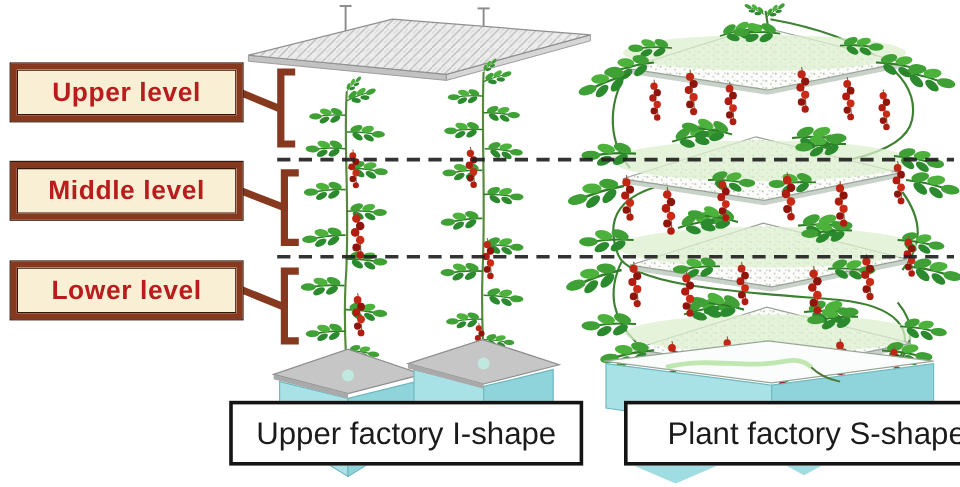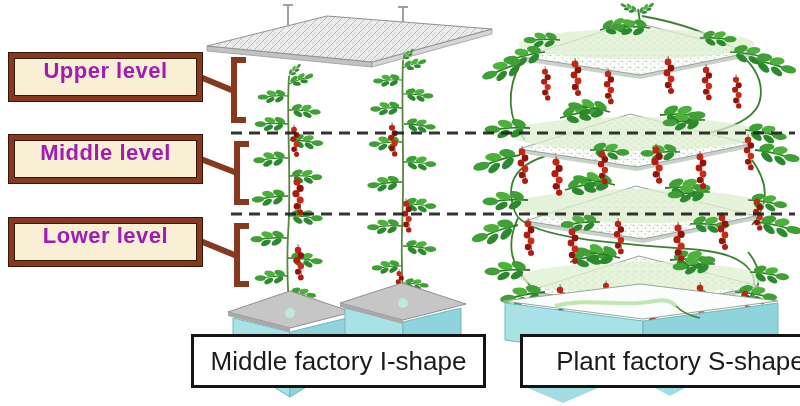--- a/index.html
+++ b/index.html
@@ -5,22 +5,22 @@
   html,body{margin:0;padding:0;background:#ffffff;}
   .stage{
     position:relative;width:800px;height:406px;background:#ffffff;
     font-family:"Liberation Sans","DejaVu Sans",sans-serif;overflow:hidden;
   }
   .stage svg{position:absolute;left:0;top:0;}
   .level-box{
     position:absolute;left:9px;width:183px;height:38px;
     background:#f8efd4;border:5px solid #873920;
     box-shadow:0 0 0 1px #33180a, inset 0 0 0 1px #33180a;
-    display:flex;justify-content:center;
-    font-weight:bold;font-size:22px;color:#a21caf;letter-spacing:0.5px;
+    display:flex;align-items:center;justify-content:center;
+    font-weight:bold;font-size:22px;color:#b91c1c;letter-spacing:0.5px;
   }
   .caption-box{
     position:absolute;top:334px;height:48px;background:#ffffff;
     border:3px solid #141414;display:flex;align-items:center;justify-content:center;
     font-size:26px;color:#1b1b1b;
   }
 </style>
 </head>
 <body>
 
@@ -269,19 +269,19 @@
     <span>Upper level</span>
   </div>
   <div class="level-box" style="top:218px;">
     <span>Lower level</span>
   </div>
   <div class="level-box" style="top:135px;">
     <span>Middle level</span>
   </div>
 
   <div class="caption-box" style="left:191px;width:289px;">
-    <span>Middle factory I-shape</span>
+    <span>Upper factory I-shape</span>
   </div>
   <div class="caption-box" style="left:520px;width:291px;padding-left:12px;">
     <span>Plant factory S-shape</span>
   </div>
 
 </div>
 
 </body></html>

